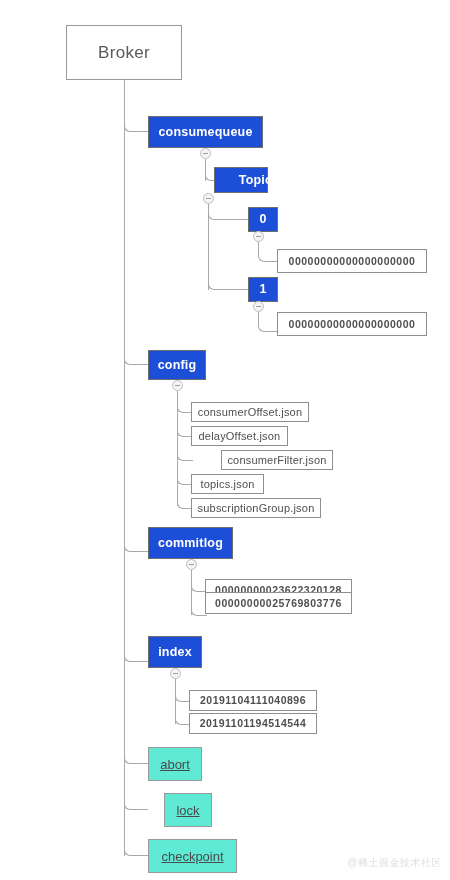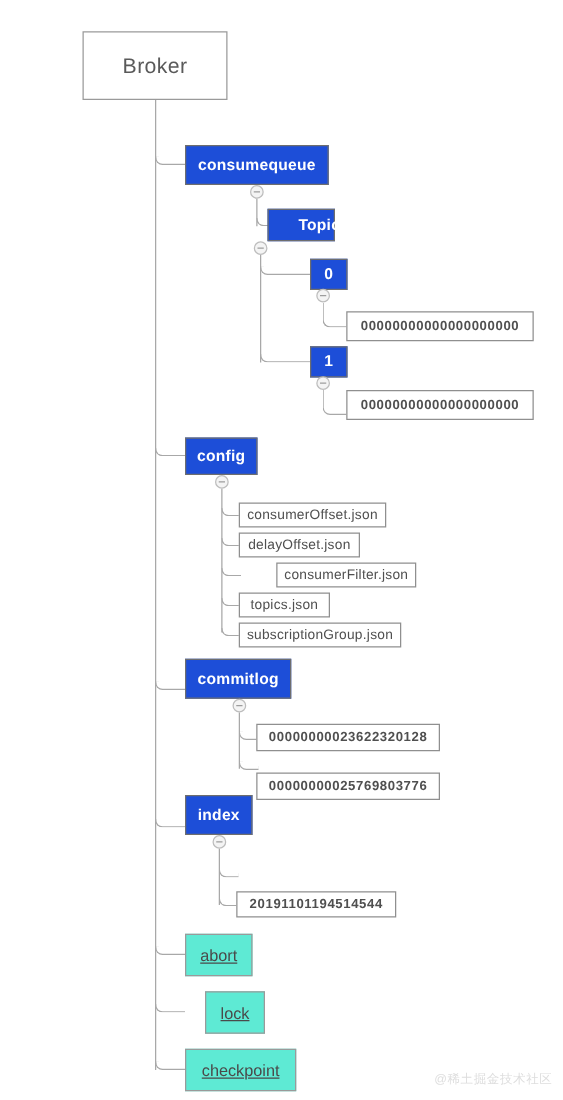--- a/index.html
+++ b/index.html
@@ -194,33 +194,36 @@
   <div class="toggle" style="left:186px; top:559px;"></div>
 
   <div class="ln v" style="left:191px; top:570px; height:45px;"></div>
 
   <div class="elbow" style="left:191px; top:585px; width:16px; height:7px;"></div>
   <div class="node leaf wide" style="left:205px; top:579px; width:147px; height:22px;">
     <span>00000000023622320128</span>
   </div>
 
   <div class="elbow" style="left:191px; top:609px; width:16px; height:7px;"></div>
-  <div class="node leaf wide" style="left:205px; top:618px; width:147px; height:22px;">
+  <div class="node leaf wide" style="left:205px; top:592px; width:147px; height:22px;">
     <span>00000000025769803776</span>
   </div>
 
   <div class="elbow" style="left:124px; top:655px; width:24px; height:7px;"></div>
   <div class="node folder" style="left:148px; top:636px; width:54px; height:32px;">
     <span>index</span>
   </div>
   <div class="toggle" style="left:170px; top:668px;"></div>
 
   <div class="ln v" style="left:175px; top:679px; height:45px;"></div>
 
   <div class="elbow" style="left:175px; top:695px; width:16px; height:7px;"></div>
+  <div class="node leaf wide" style="left:189px; top:690px; width:128px; height:21px;">
+    <span>20191104111040896</span>
+  </div>
 
   <div class="elbow" style="left:175px; top:718px; width:16px; height:7px;"></div>
   <div class="node leaf wide" style="left:189px; top:713px; width:128px; height:21px;">
     <span>20191101194514544</span>
   </div>
 
   <div class="elbow" style="left:124px; top:757px; width:24px; height:7px;"></div>
   <div class="node plain" style="left:148px; top:747px; width:54px; height:34px;">
     <span>abort</span>
   </div>

